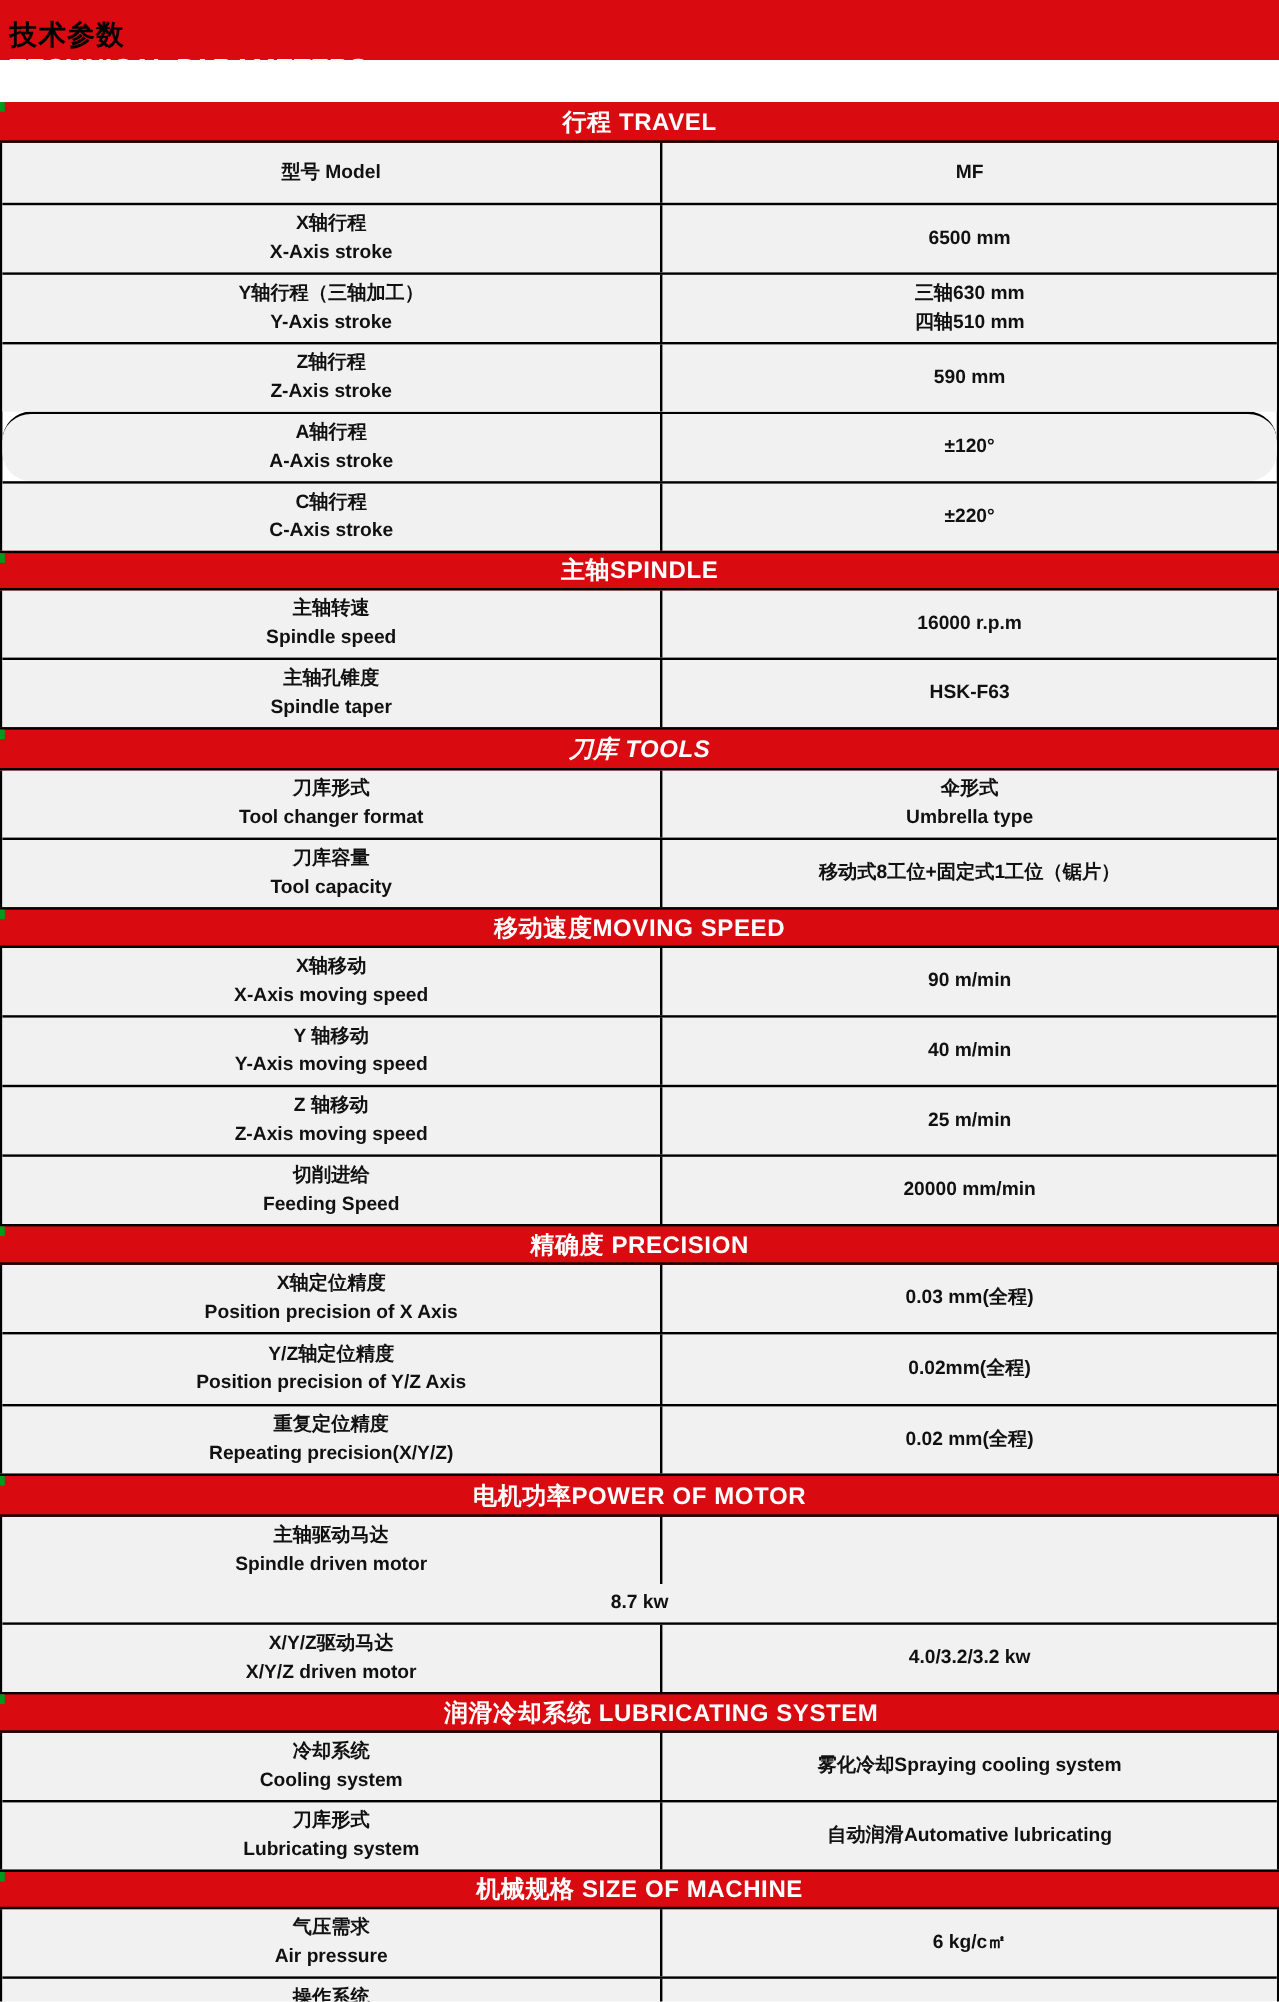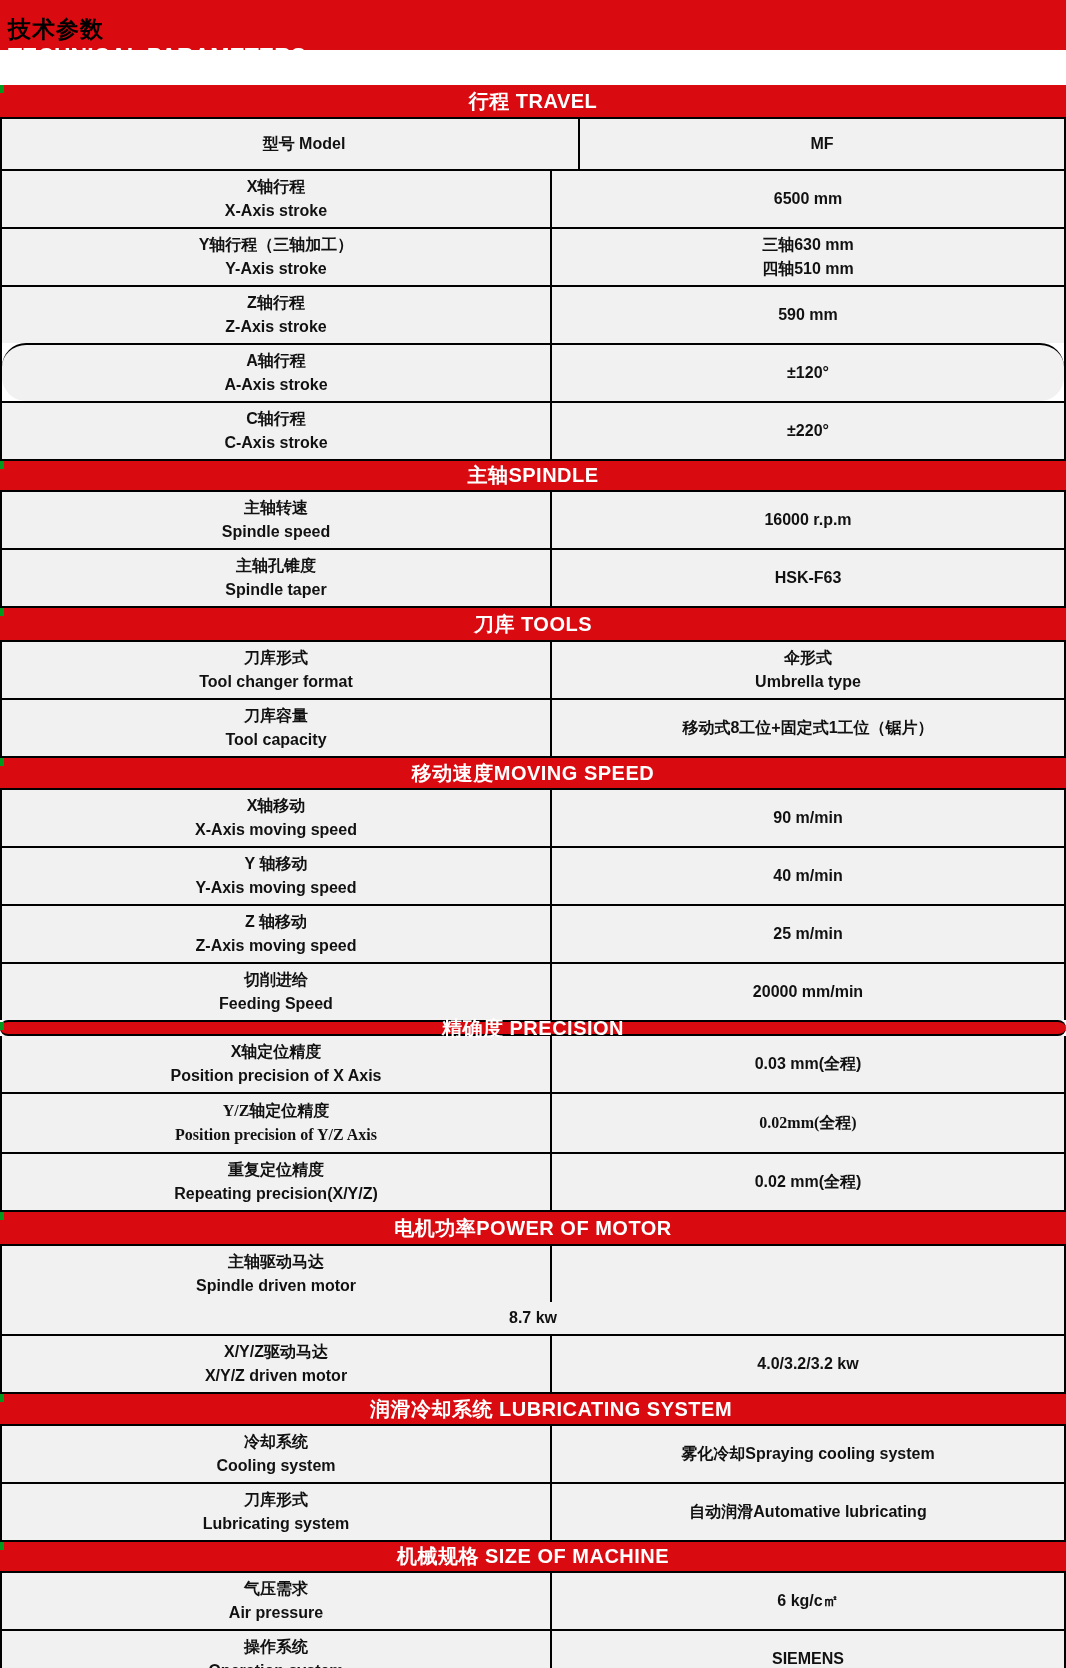--- a/index.html
+++ b/index.html
@@ -99,21 +99,21 @@
 
 <div class="gap"></div>
 
 <div class="spec-table">
     <div class="section">
       <div class="band" style="height: 34px;">
         <span class="notch"></span>
         <span>行程 TRAVEL</span>
       </div>
       <div class="rows">
-        <div class="row" style="min-height: 50px; padding-left: 28px;">
+        <div class="row" style="min-height: 50px;">
           <div class="cell label">
             <div>型号 Model</div>
           </div>
           <div class="cell value">
             <div>MF</div>
           </div>
         </div>
         <div class="row" style="min-height: 41px;">
           <div class="cell label">
             <div>X轴行程</div>
@@ -182,21 +182,21 @@
             <div>主轴孔锥度</div>
             <div>Spindle taper</div>
           </div>
           <div class="cell value">
             <div>HSK-F63</div>
           </div>
         </div>
       </div>
     </div>
     <div class="section">
-      <div class="band" style="height: 36px;">
+      <div class="band" style="height: 36px; font-style: italic;">
         <span class="notch"></span>
         <span>刀库 TOOLS</span>
       </div>
       <div class="rows">
         <div class="row" style="min-height: 53px;">
           <div class="cell label">
             <div>刀库形式</div>
             <div>Tool changer format</div>
           </div>
           <div class="cell value">
@@ -253,35 +253,35 @@
             <div>切削进给</div>
             <div>Feeding Speed</div>
           </div>
           <div class="cell value">
             <div>20000 mm/min</div>
           </div>
         </div>
       </div>
     </div>
     <div class="section">
-      <div class="band" style="height: 16px; border-radius: 10px;">
+      <div class="band" style="height: 34px;">
         <span class="notch"></span>
         <span>精确度 PRECISION</span>
       </div>
       <div class="rows">
         <div class="row" style="min-height: 56px;">
           <div class="cell label">
             <div>X轴定位精度</div>
             <div>Position precision of X Axis</div>
           </div>
           <div class="cell value">
             <div>0.03 mm(全程)</div>
           </div>
         </div>
-        <div class="row" style="min-height: 60px; font-family: Liberation Serif, serif;">
+        <div class="row" style="min-height: 60px;">
           <div class="cell label">
             <div>Y/Z轴定位精度</div>
             <div>Position precision of Y/Z Axis</div>
           </div>
           <div class="cell value">
             <div>0.02mm(全程)</div>
           </div>
         </div>
         <div class="row" style="min-height: 57px;">
           <div class="cell label">

